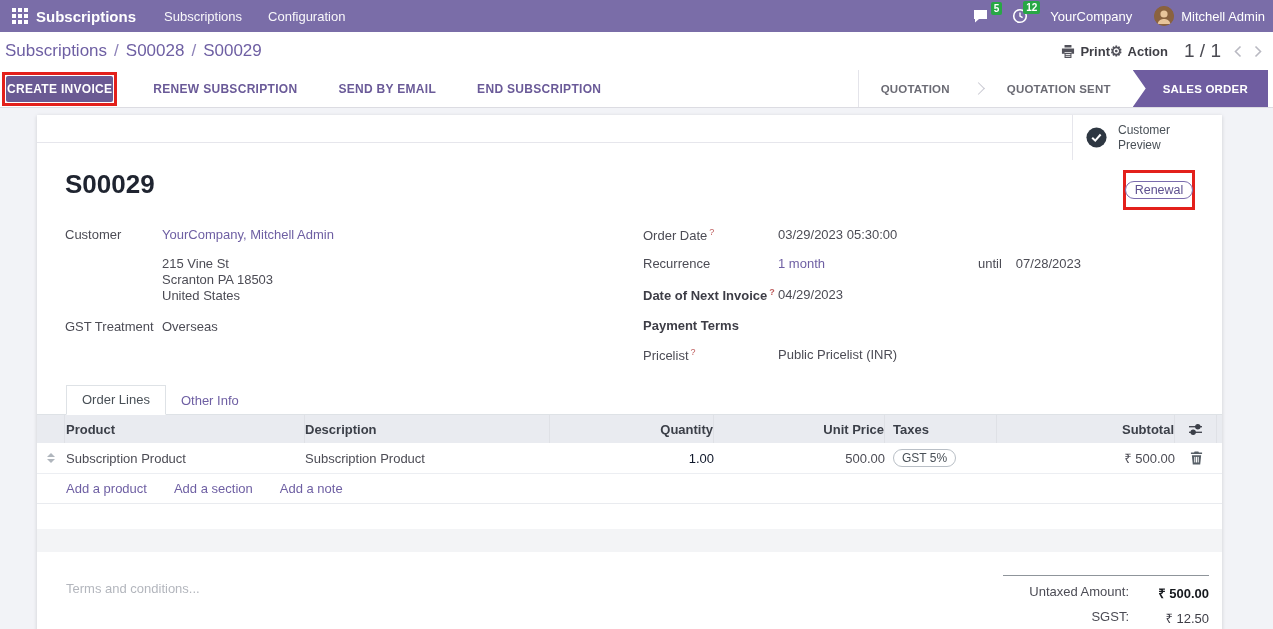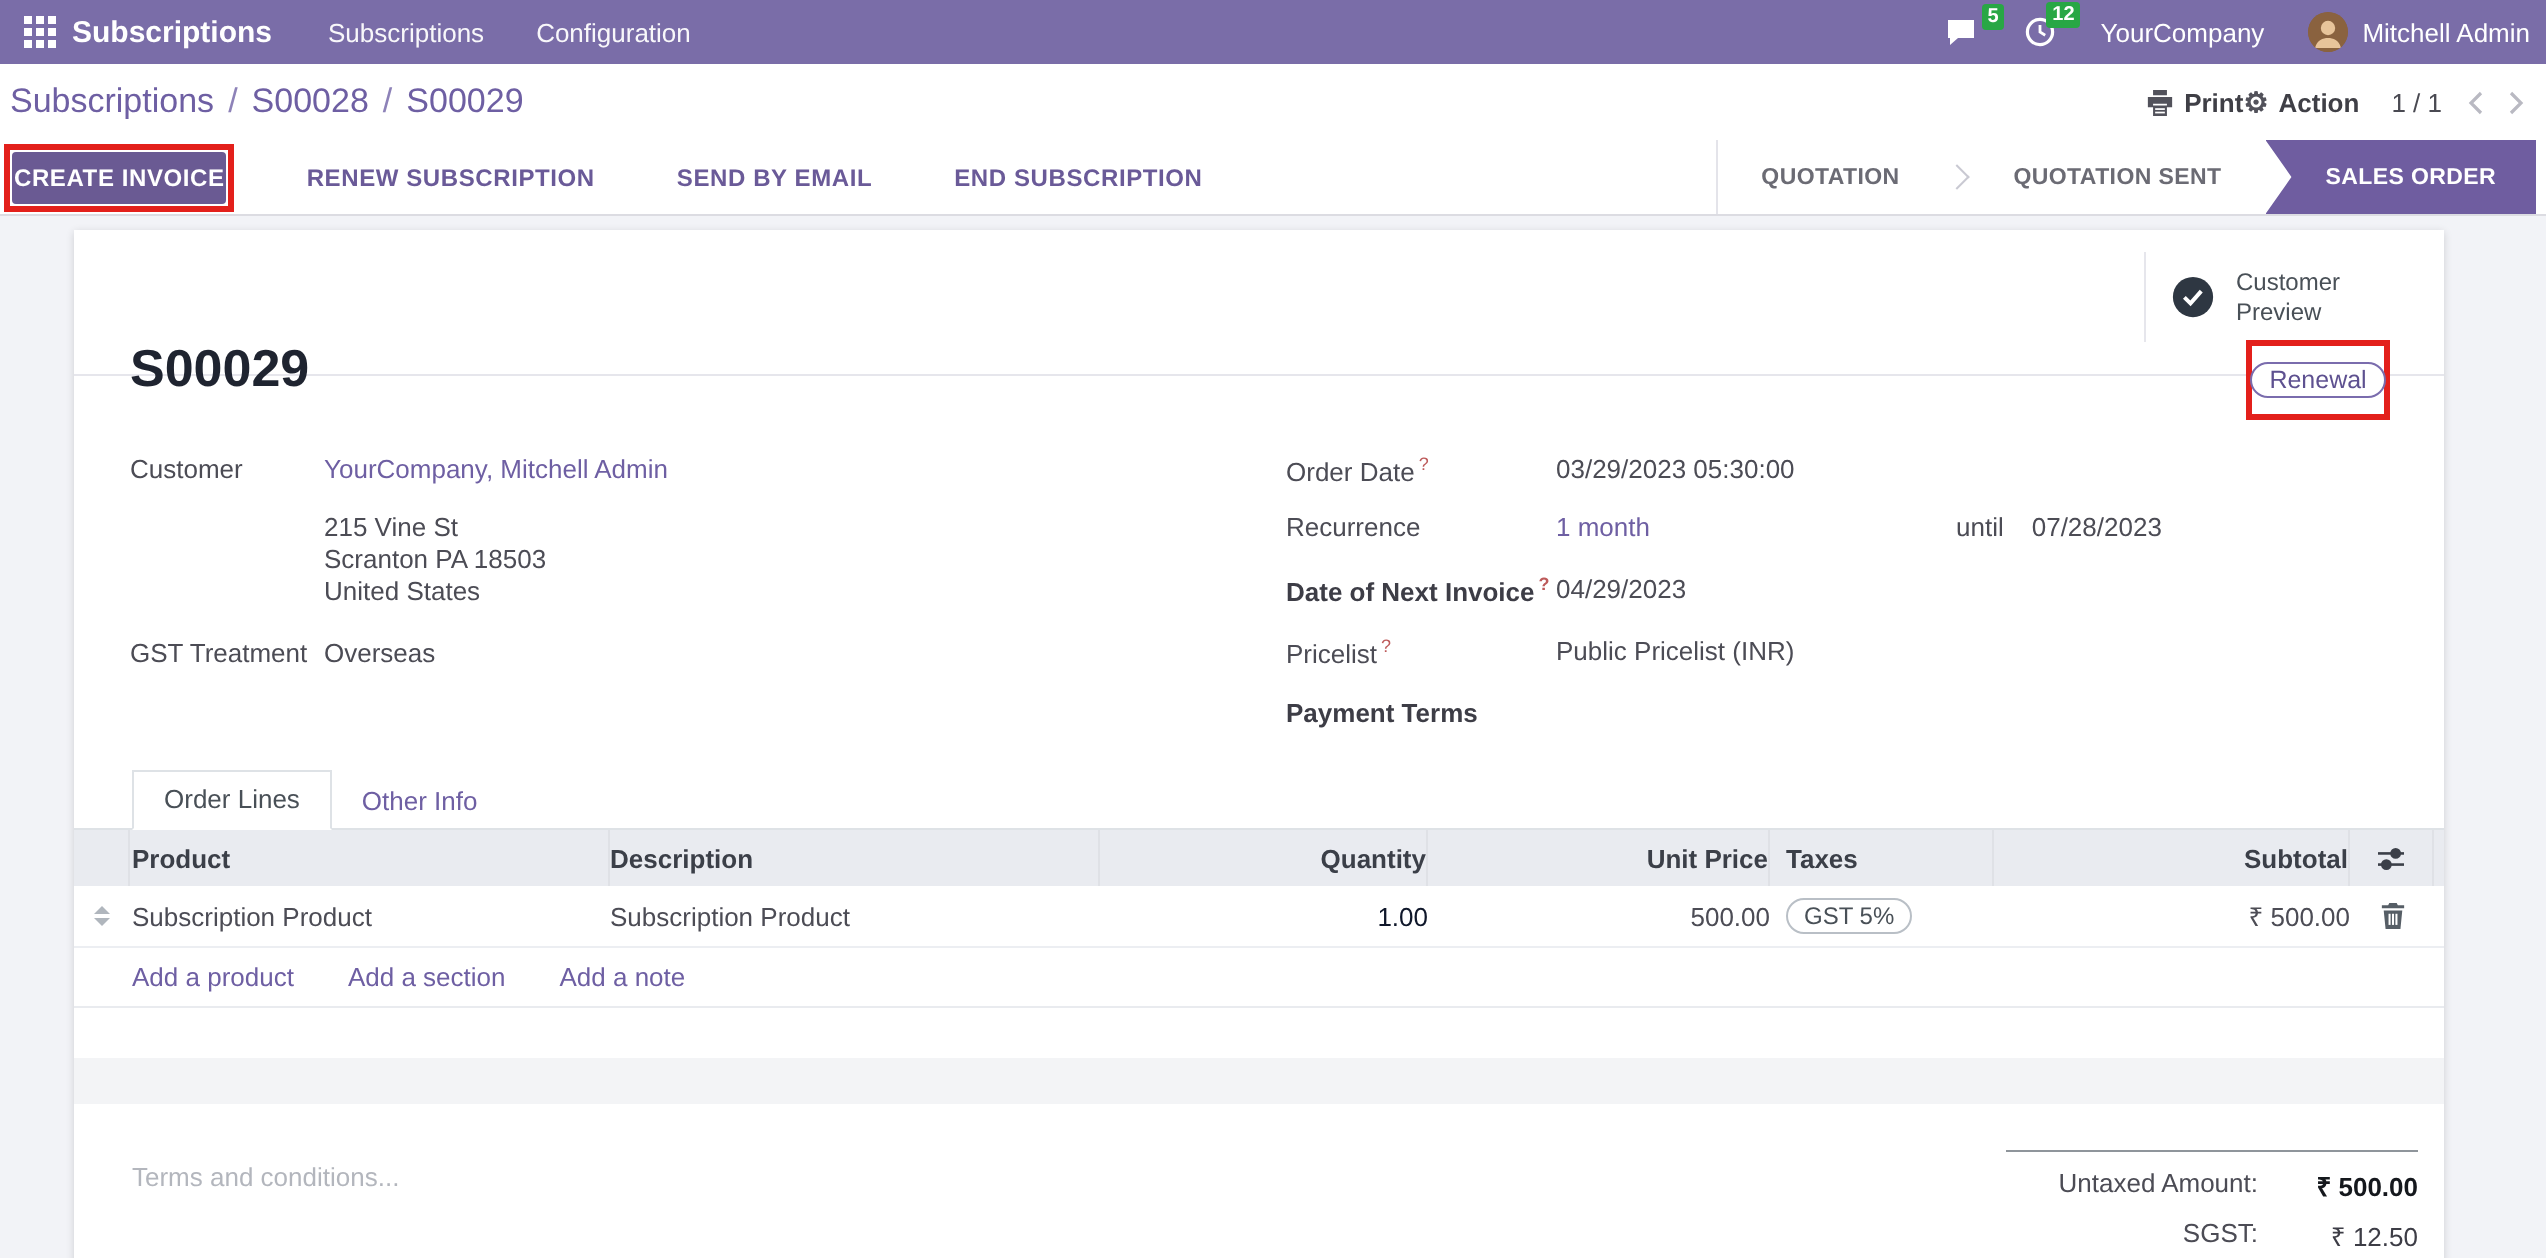--- a/index.html
+++ b/index.html
@@ -24,40 +24,40 @@
   
   .controlbar { position:absolute; top:32px; left:0; width:100%; height:38px; background:#fff; display:flex; align-items:center; padding:0 10px 0 5px; }
   .breadcrumb { display:flex; align-items:center; gap:7px; font-size:17px; color:#6e5fa3; }
   .breadcrumb a { color:#6e5fa3; text-decoration:none; cursor:pointer; }
   .breadcrumb .sep { color:#8d82b8; }
   .controlbar .spacer { flex:1; }
   .cp-actions { display:flex; align-items:center; font-size:13px; color:#3f3f46; }
   .cp-btn { display:flex; align-items:center; gap:5px; cursor:pointer; font-weight:bold; }
   .gear-glyph { font-size:14px; color:#52525b; }
   .pager { display:flex; align-items:center; gap:12px; margin-left:16px; }
-  .pager-count { font-size:13px; color:#4a4a52; cursor:pointer; }
+  .pager-count { font-size:19px; color:#4a4a52; cursor:pointer; }
   .pager-arrow { cursor:pointer; display:flex; }
 
   
   .statusbar { position:absolute; top:70px; left:0; width:100%; height:38px; background:#fff; border-bottom:1px solid #dcdce2; display:flex; align-items:center; }
   .red-wrap { border:3px solid #e3201b; padding:1px; margin-left:2px; display:inline-block; }
   .btn-primary { background:#6a5a93; color:#fff; border:none; font-family:inherit; font-size:12px; font-weight:bold; letter-spacing:.3px; padding:6px 1px; border-radius:2px; cursor:pointer; }
   .btn-flat { background:none; border:none; font-family:inherit; color:#6a5a98; font-size:12px; font-weight:bold; letter-spacing:.3px; padding:6px 0; cursor:pointer; }
   .flat-group { display:flex; gap:41px; margin-left:36px; }
   .statusbar .spacer { flex:1; }
   .stages { display:flex; align-items:stretch; height:100%; border-left:1px solid #e4e4ea; margin-right:5px; }
   .stage { display:flex; align-items:center; padding:0 22px; font-size:11.5px; font-weight:bold; color:#6b6b74; cursor:pointer; letter-spacing:.2px; }
   .stage-sep { align-self:center; width:9px; height:9px; border-top:1px solid #c9c9d2; border-right:1px solid #c9c9d2; transform:rotate(45deg); margin:0 2px; }
   .stage.active { background:#6f5da0; color:#fff; clip-path:polygon(0 0,100% 0,100% 100%,0 100%,13px 50%); padding:0 20px 0 30px; }
 
   
   .content { position:absolute; top:108px; left:0; width:100%; height:521px; background:#f2f3f7; }
   .sheet { position:absolute; left:37px; top:7px; width:1185px; height:560px; background:#fff; box-shadow:0 1px 4px rgba(0,0,0,.15); }
 
-  .button-strip { position:absolute; top:11px; left:0; width:100%; height:62px; border-bottom:1px solid #e6e6ec; }
+  .button-strip { position:absolute; top:0; left:0; width:100%; height:28px; border-bottom:1px solid #e6e6ec; }
   .smart-btn { position:absolute; right:0; top:0; width:150px; height:45px; border:none; border-left:1px solid #e6e6ec; background:#fff; display:flex; align-items:center; gap:10px; padding:0 12px; cursor:pointer; font-family:inherit; }
   .smart-btn .lbl { font-size:12px; color:#495057; text-align:left; width:64px; line-height:1.25; }
 
   .sheet-title { position:absolute; left:28px; top:54px; font-size:26px; font-weight:bold; color:#1f2430; cursor:text; }
 
   .renewal-redbox { position:absolute; left:1086px; top:55px; width:72px; height:40px; border:3px solid #e3201b; display:flex; align-items:center; justify-content:center; }
   .renewal-pill { border:1px solid #7a6cad; color:#5e5190; border-radius:11px; font-size:12.5px; padding:1px 9px; white-space:nowrap; background:#fff; }
 
   .fgroup { position:absolute; font-size:13px; color:#4c4c55; }
   .fgroup-left { left:28px; top:112px; width:520px; }
@@ -264,27 +264,27 @@
           <div class="fvalue link">1 month</div>
           <div class="until-wrap">
             <span class="until-lbl">until</span>
             <span class="fvalue">07/28/2023</span>
           </div>
         </div>
         <div class="frow" style="margin-bottom:14px;">
           <div class="flabel bold"><span>Date of Next Invoice</span><span class="help-sup">?</span></div>
           <div class="fvalue">04/29/2023</div>
         </div>
+        <div class="frow">
+          <div class="flabel bold">Payment Terms</div>
+          <div class="fvalue"></div>
+        </div>
         <div class="frow" style="margin-bottom:14px;">
           <div class="flabel"><span>Pricelist</span><span class="help-sup">?</span></div>
           <div class="fvalue">Public Pricelist (INR)</div>
-        </div>
-        <div class="frow">
-          <div class="flabel bold">Payment Terms</div>
-          <div class="fvalue"></div>
         </div>
       </div>
 
       <div class="notebook">
         <div class="tab active">Order Lines</div>
         <div class="tab inactive">Other Info</div>
       </div>
 
       <div class="olist">
         <div class="orow ohead">

